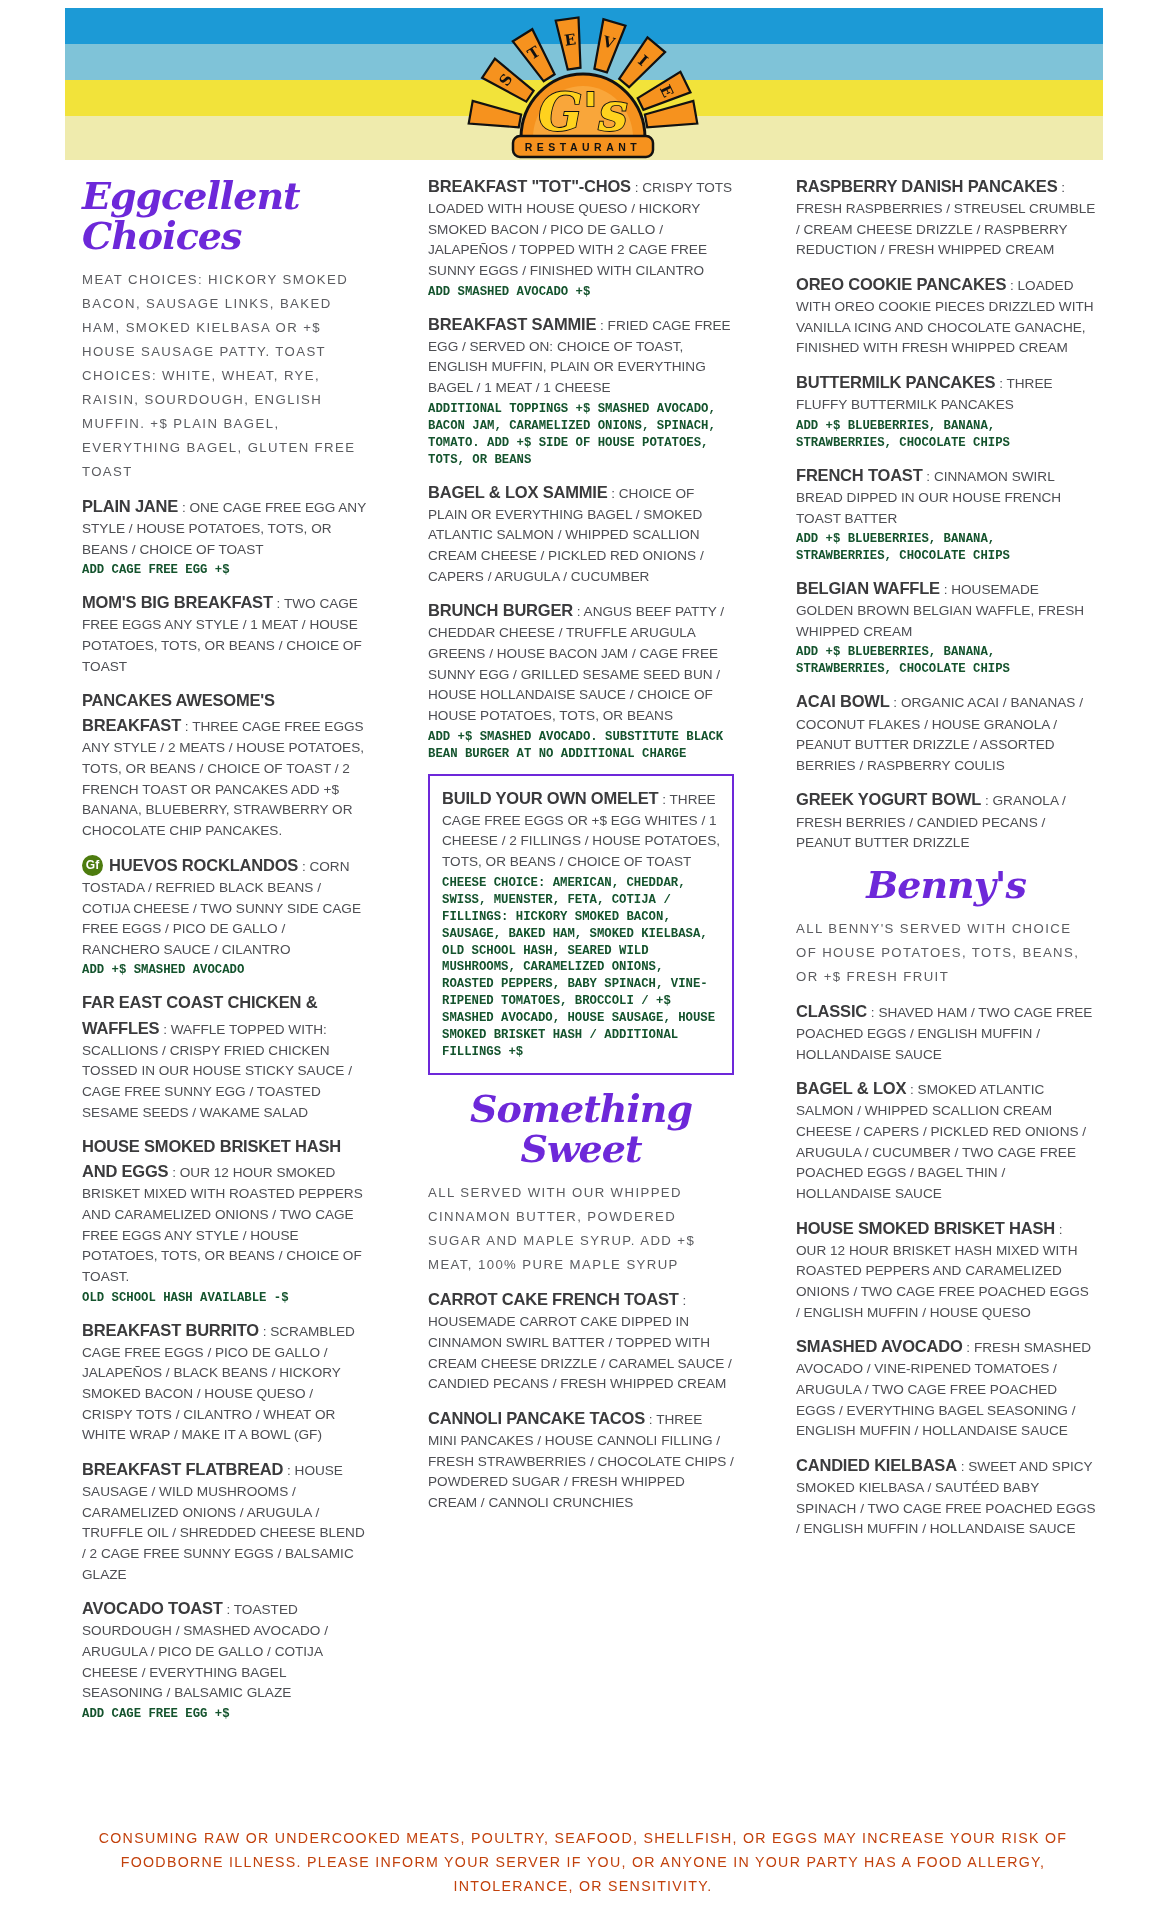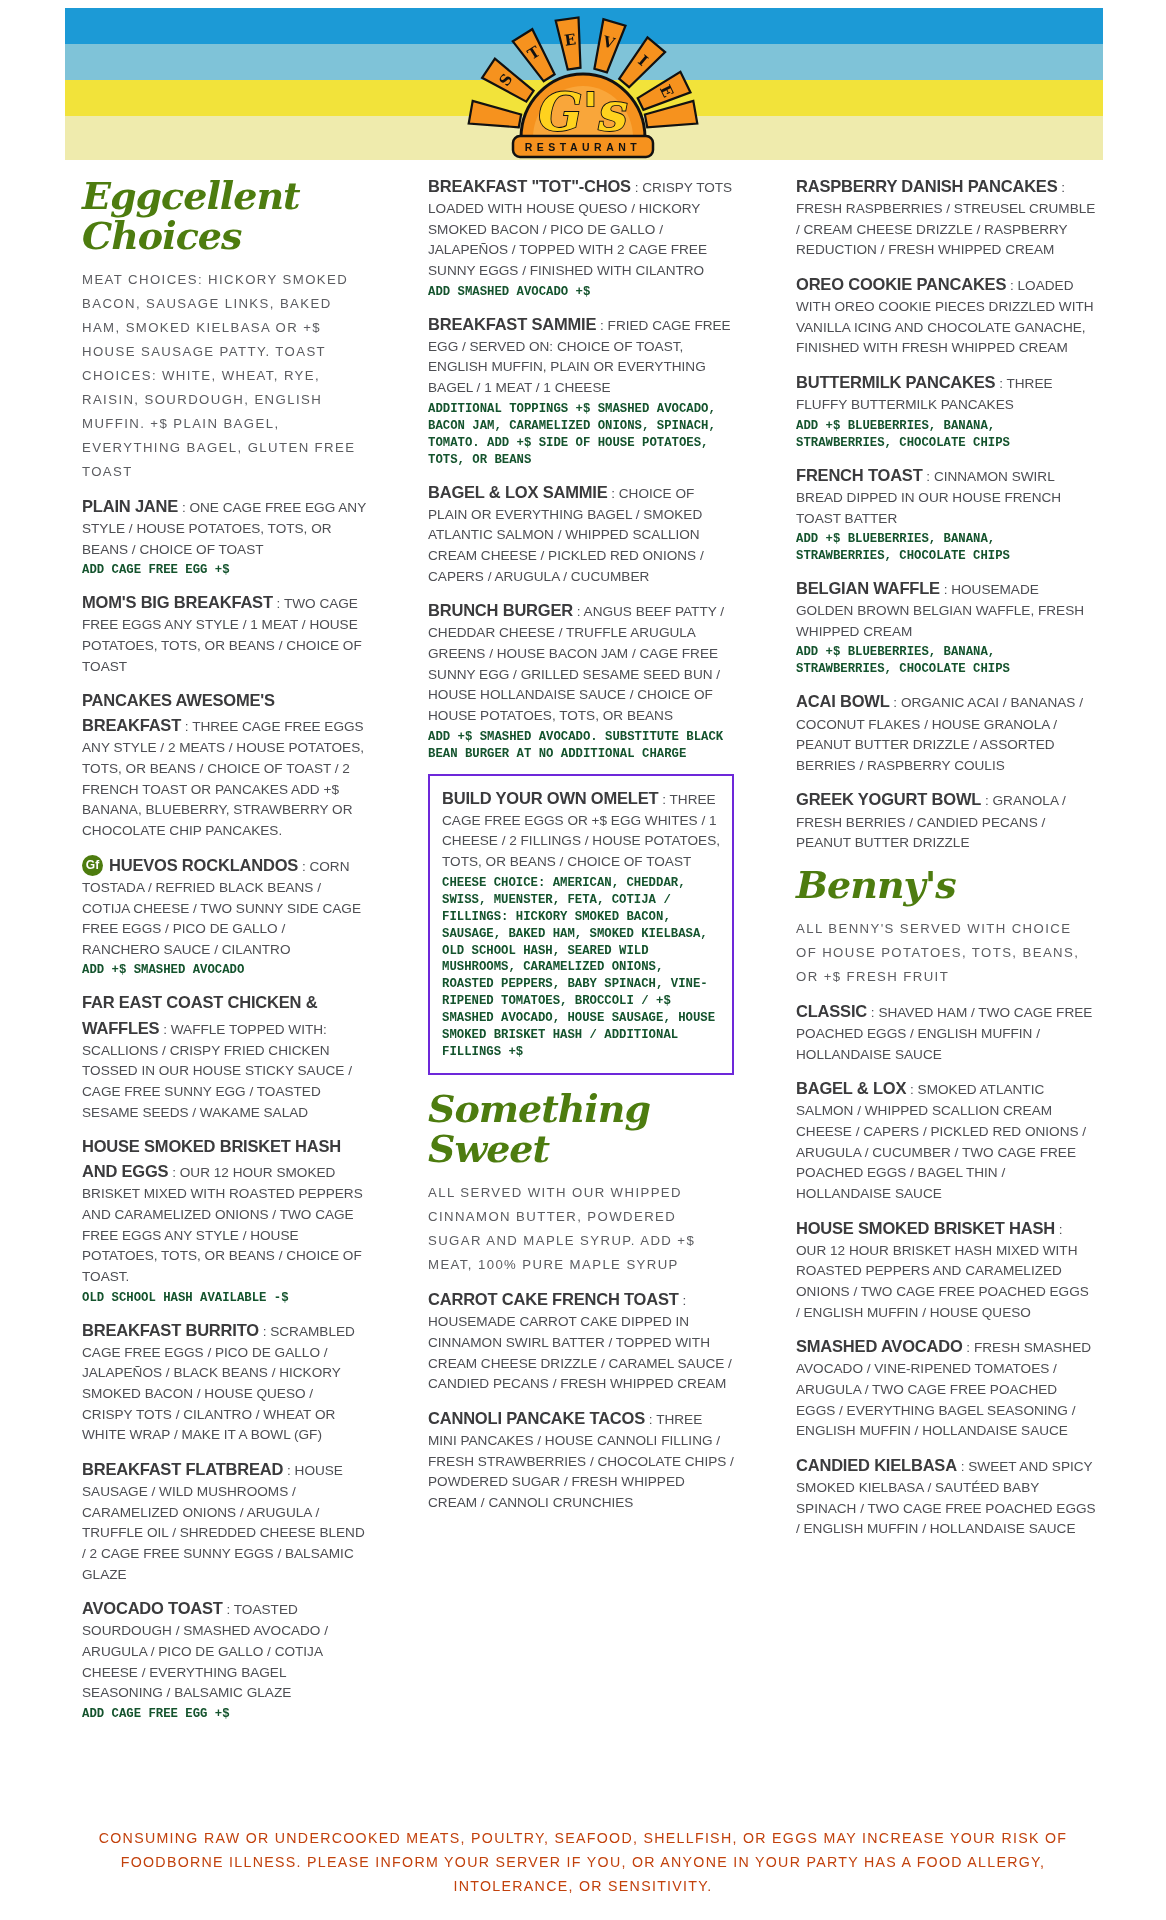--- a/index.html
+++ b/index.html
@@ -14,23 +14,23 @@
   .stripe.s1{top:0;}
   .stripe.s2{top:36px;}
   .stripe.s3{top:72px;}
   .stripe.s4{top:108px;height:44px;}
   .logo-wrap{position:absolute;left:50%;top:-2px;transform:translateX(-50%);width:256px;height:154px;}
   
   .menu{flex:1 1 auto;padding:14px 70px 0 82px;display:grid;grid-template-columns:284px 306px 300px;column-gap:62px;}
   .col{min-width:0;}
   .script-heading{
     font-family:"DejaVu Serif",serif;font-style:italic;font-weight:bold;
-    color:#4d7c0f;font-size:38px;line-height:1.05;margin:2px 0 12px 0;letter-spacing:-1px;
-  }
-  .script-heading.center{}
+    color:#6d28d9;font-size:38px;line-height:1.05;margin:2px 0 12px 0;letter-spacing:-1px;
+  }
+  .script-heading.center{text-align:center;}
   .intro{
     color:#5b5c60;font-size:13.2px;letter-spacing:1.4px;line-height:1.82;
     margin:0 0 10px 0;font-weight:normal;
   }
   .item{margin:0 0 11px 0;}
   .item-line{margin:0;color:#4d4e53;font-size:13.6px;line-height:1.52;}
   .item-name{color:#3b3b3d;font-weight:bold;font-size:16.5px;letter-spacing:-0.2px;}
   .item-colon{color:#4d4e53;font-size:13.6px;}
   .addon{
     font-family:"Liberation Mono",monospace;font-weight:bold;

